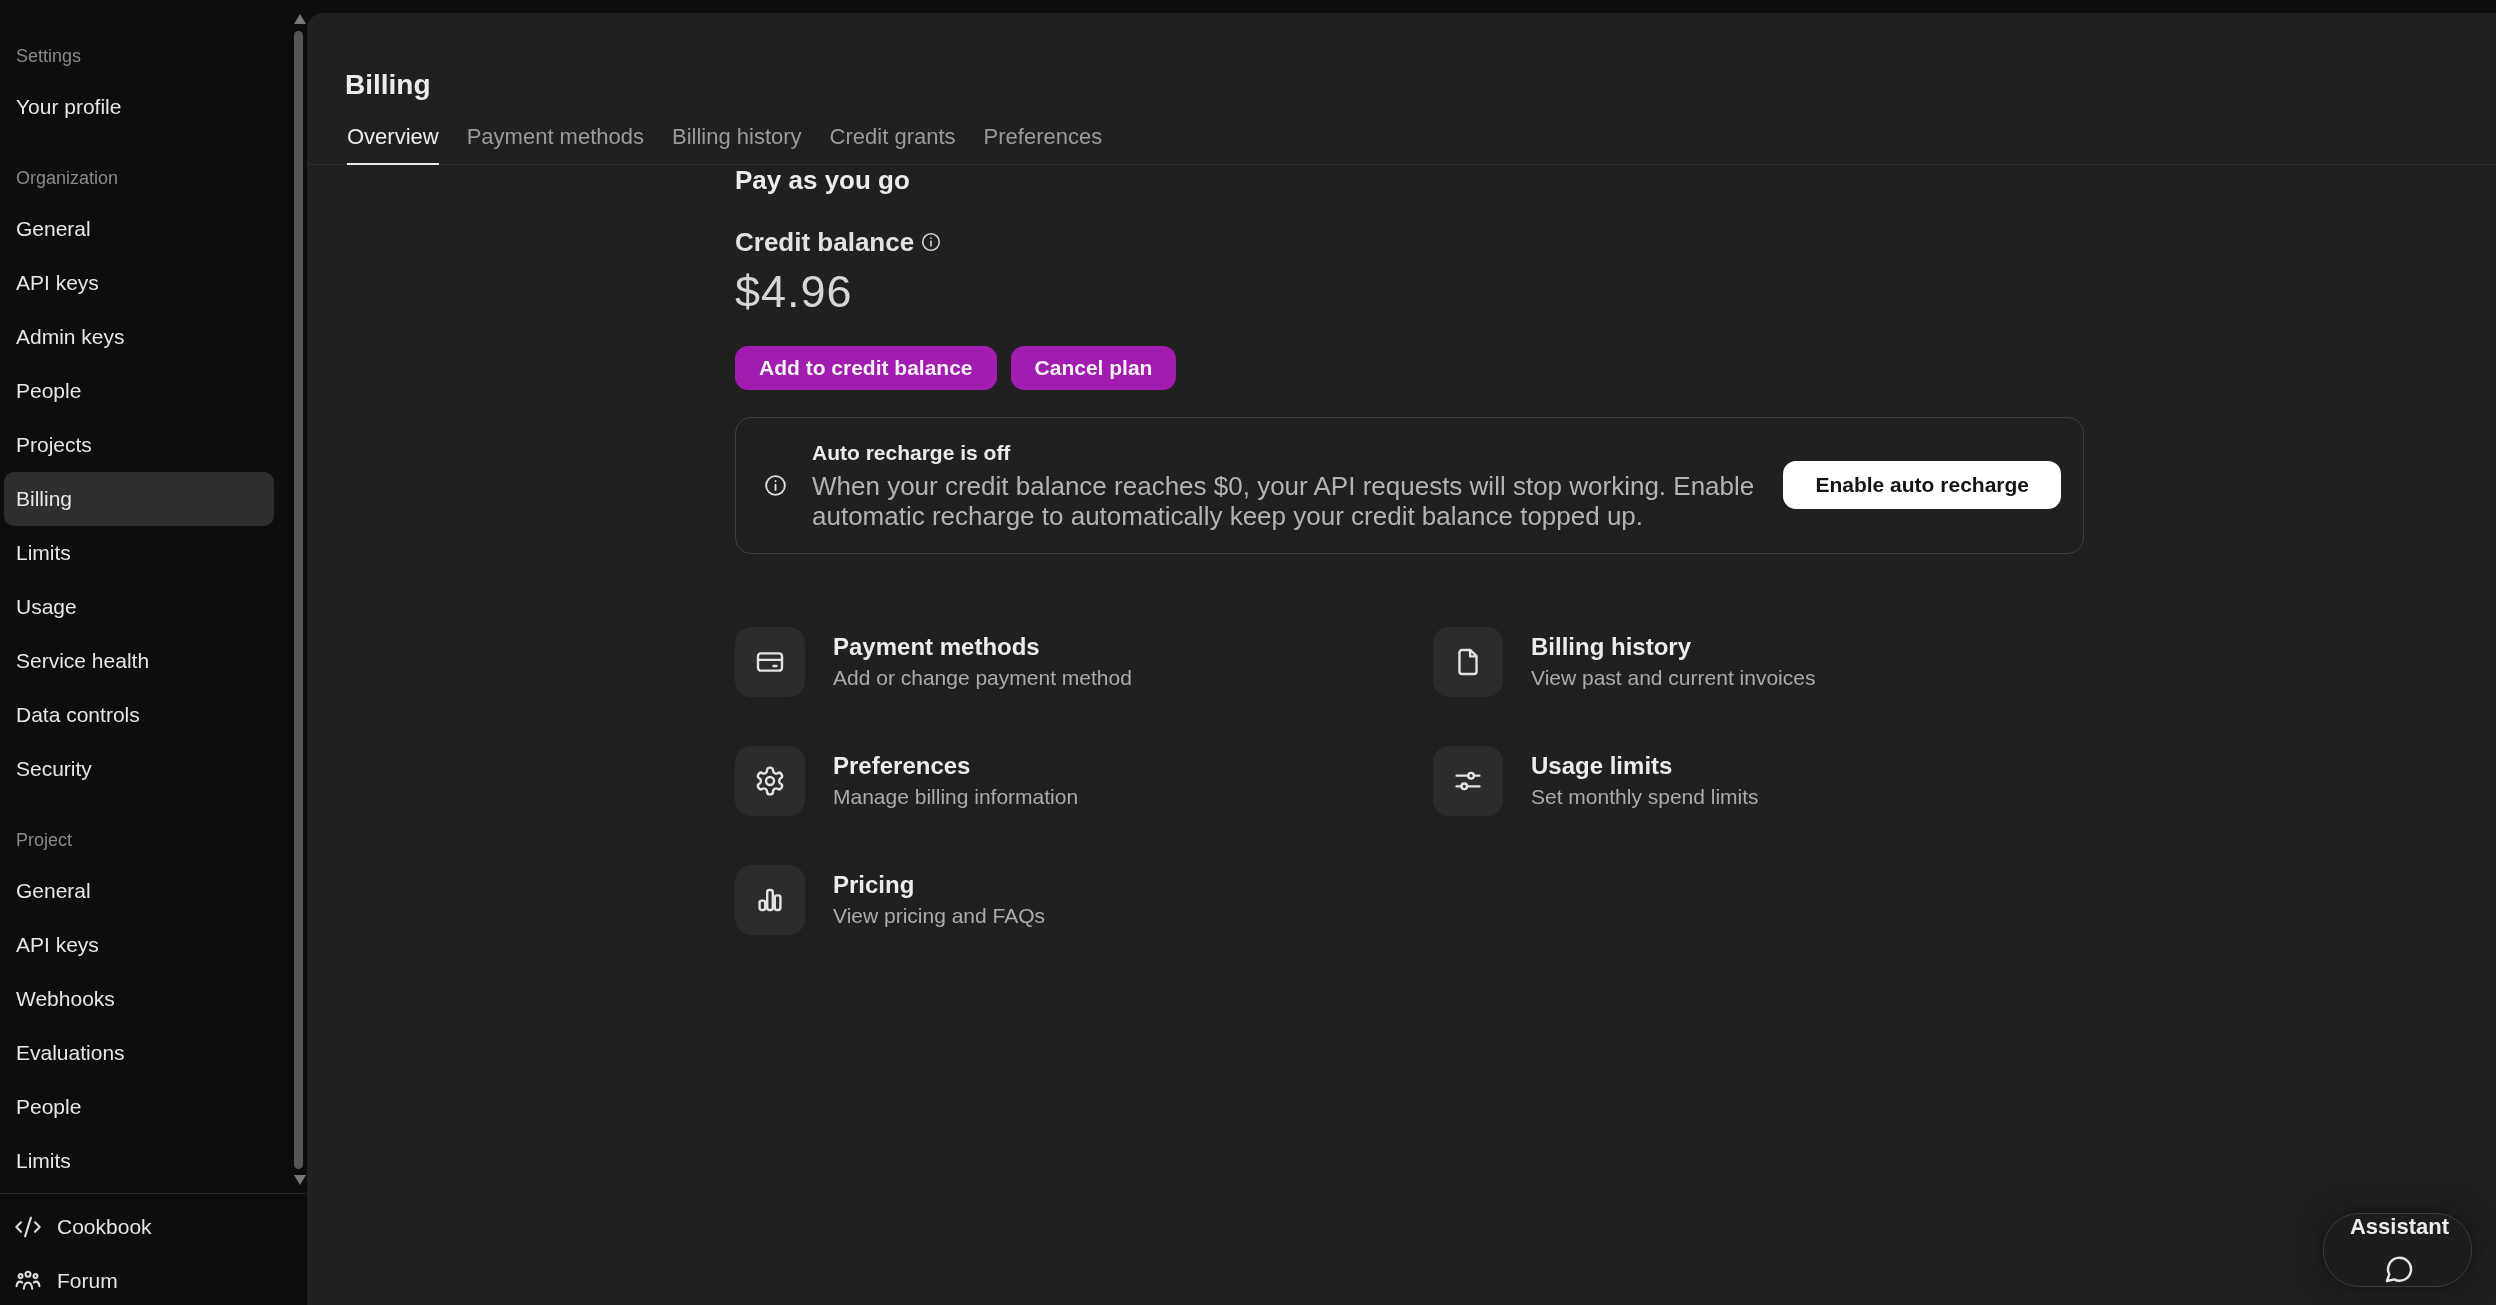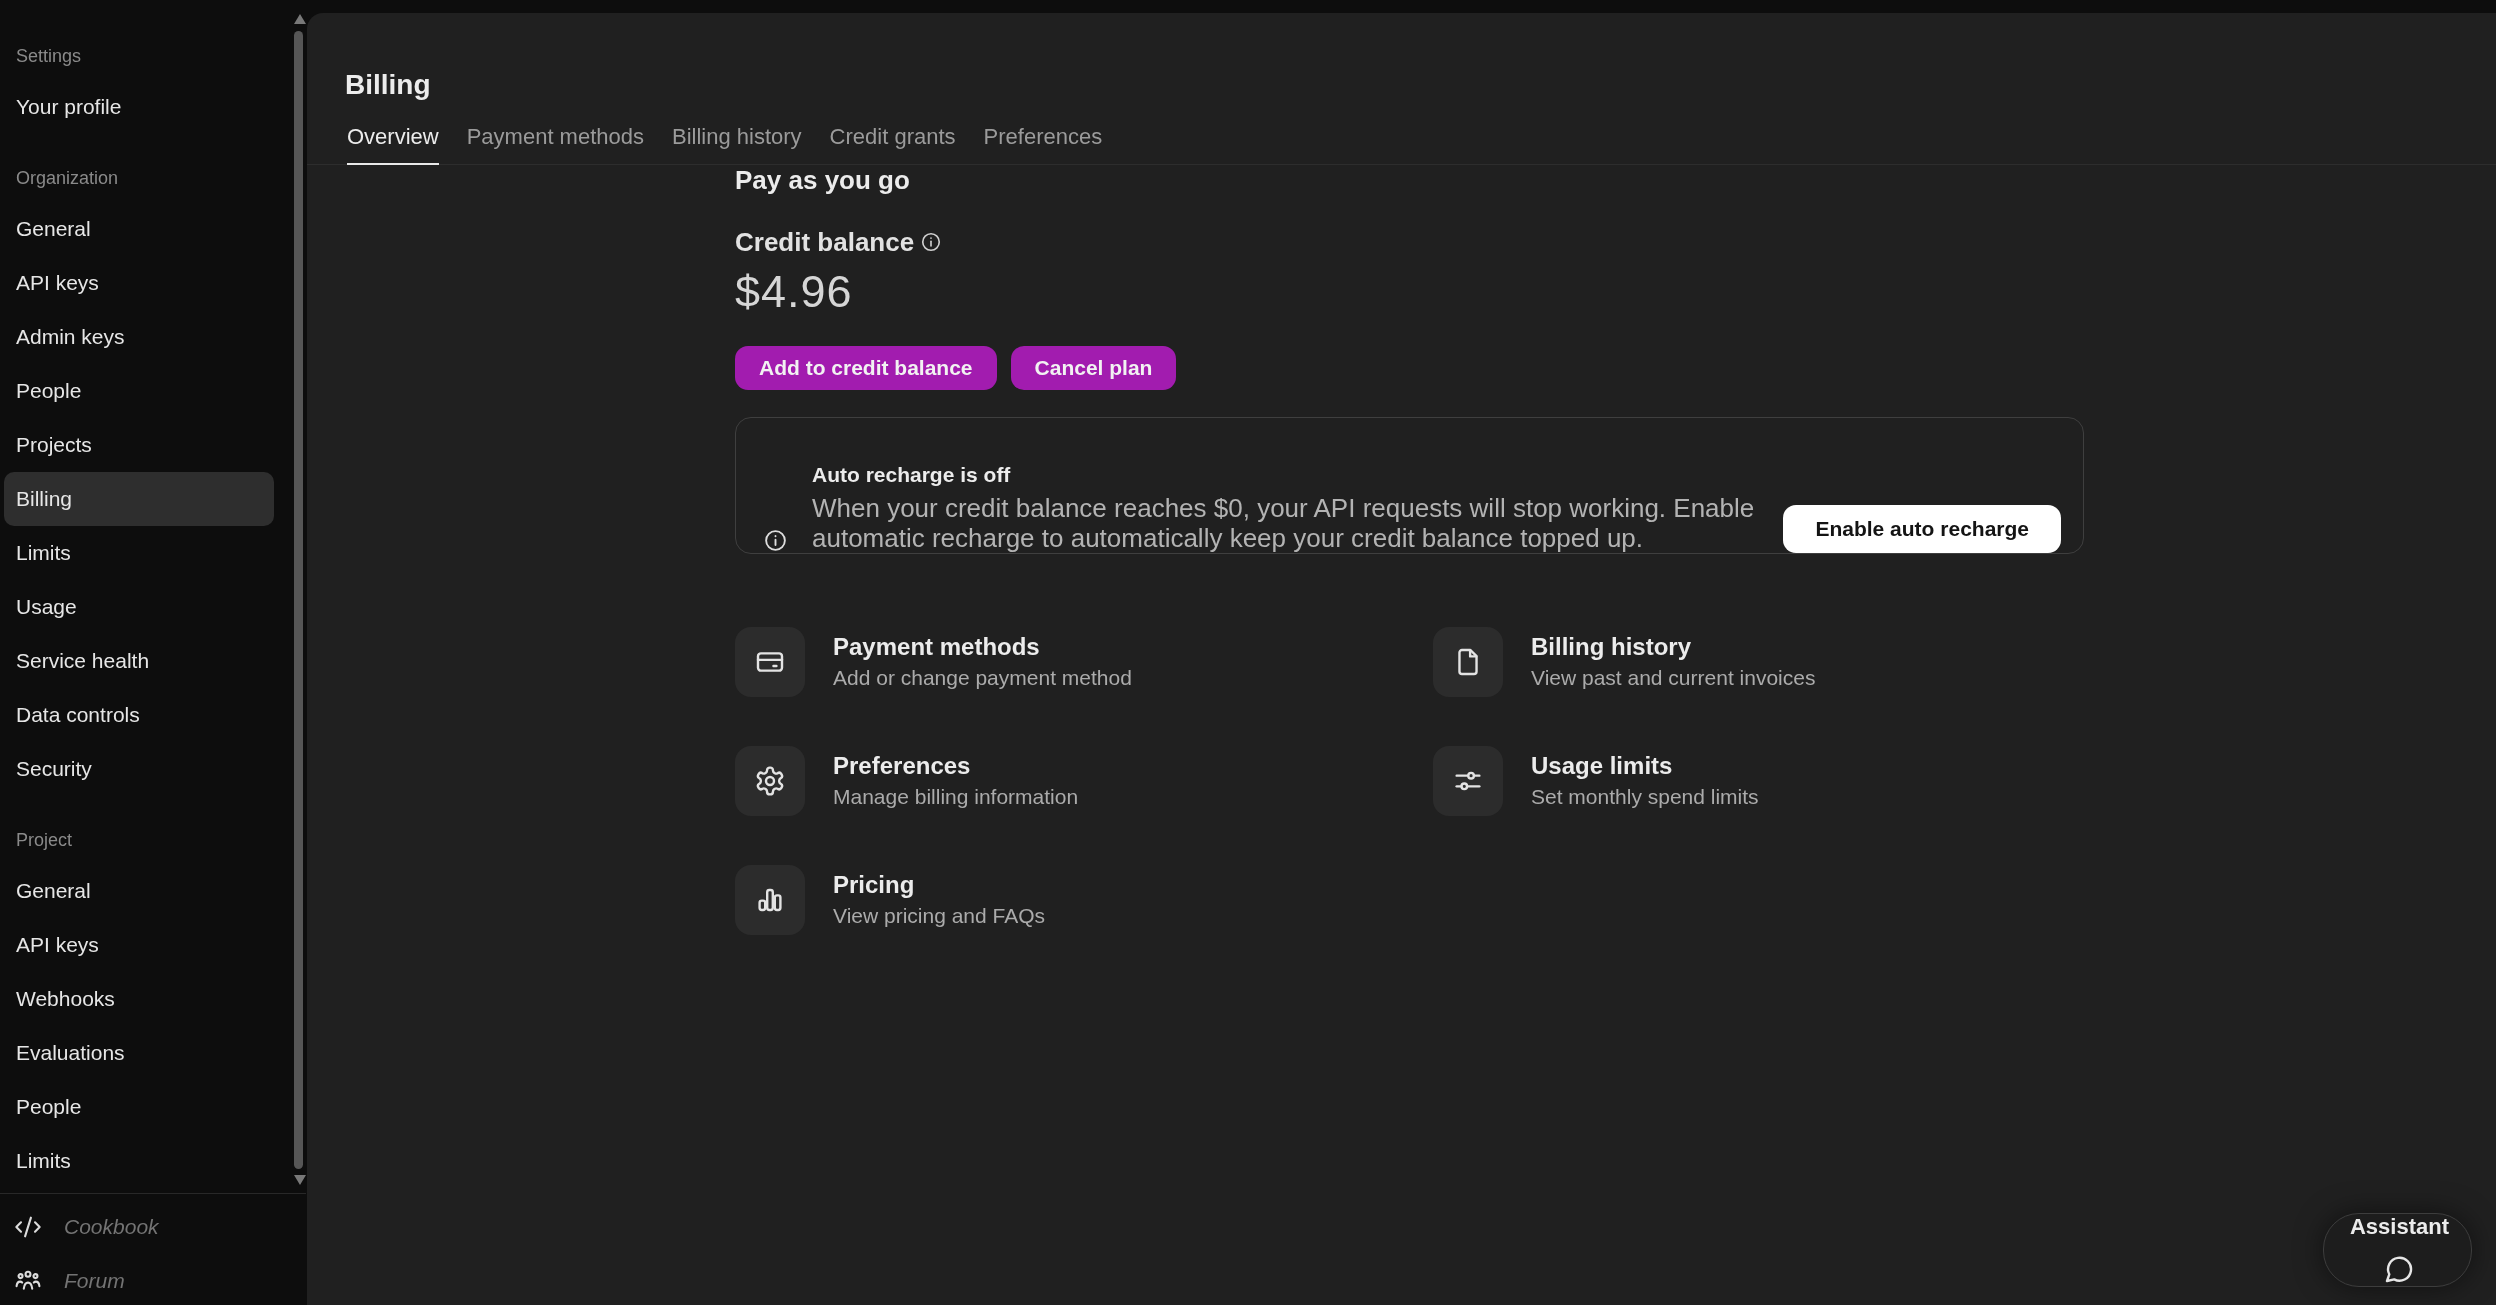--- a/index.html
+++ b/index.html
@@ -11,21 +11,21 @@
   }
   
   .sidebar{position:absolute;left:0;top:0;width:306px;height:1305px;box-sizing:border-box;padding-top:26px;}
   .side-header{font-size:18px;line-height:24px;color:#8a8a8a;margin:32px 16px 12px 16px;}
   .side-header.first{margin-top:18px;}
   .side-item{height:54px;margin:0 32px 0 4px;padding:0 12px;border-radius:10px;display:flex;align-items:center;
     font-size:21px;color:#e6e6e6;cursor:pointer;white-space:nowrap;}
   .side-item.selected{background:#2e2e2e;}
   .side-divider{position:absolute;left:0;top:1193px;width:306px;height:1px;background:#282828;}
   .side-footer{position:absolute;left:0;top:1200px;width:306px;}
-  .footer-item{height:54px;display:flex;align-items:center;gap:22px;padding:0 14px;font-size:21px;color:#737373;cursor:pointer;font-style:italic;}
+  .footer-item{height:54px;display:flex;align-items:center;gap:15px;padding:0 14px;font-size:21px;color:#e5e5e5;cursor:pointer;}
   .footer-item .ficon{display:flex;color:#dcdcdc;}
   
   .sb-up{position:absolute;left:294px;top:14px;width:0;height:0;border-left:6px solid transparent;border-right:6px solid transparent;border-bottom:10px solid #787878;cursor:pointer;}
   .sb-thumb{position:absolute;left:294px;top:31px;width:9px;height:1138px;border-radius:5px;background:#565656;cursor:pointer;}
   .sb-down{position:absolute;left:294px;top:1175px;width:0;height:0;border-left:6px solid transparent;border-right:6px solid transparent;border-top:10px solid #787878;cursor:pointer;}
   
   .panel{position:absolute;left:307px;top:13px;right:0;bottom:0;background:#202020;border-top-left-radius:16px;}
   .page-title{padding:38px 0 0 38px;font-size:28px;font-weight:700;line-height:30px;color:#ececec;}
   .tabs{display:flex;gap:28px;margin-top:24px;padding:0 52px 0 40px;border-bottom:1px solid #2d2d2d;}
   .tab{font-size:22px;line-height:26px;color:#9b9b9b;padding-bottom:14px;position:relative;cursor:pointer;white-space:nowrap;}
@@ -33,21 +33,21 @@
   .tab.active::after{content:"";position:absolute;left:0;right:0;bottom:-1px;height:2px;background:#e9e9e9;}
   .content{padding-left:428px;}
   .section-title{font-size:26px;font-weight:700;line-height:30px;color:#ececec;}
   .credit-row{margin-top:32px;display:flex;align-items:center;gap:6px;font-size:26px;font-weight:700;color:#e2e2e2;}
   .credit-row .icon{display:flex;color:#cfcfcf;cursor:pointer;}
   .amount{margin-top:10px;font-size:45px;font-weight:500;line-height:48px;color:#d6d6d6;letter-spacing:1px;}
   .btn-row{margin-top:30px;display:flex;gap:14px;}
   .btn{height:44px;padding:0 24px;border-radius:13px;background:#a21caf;color:#f2f2f2;font-size:21px;font-weight:600;
     display:inline-flex;align-items:center;border:none;cursor:pointer;font-family:inherit;white-space:nowrap;}
   .banner{margin-top:27px;width:1349px;height:137px;box-sizing:border-box;border:1px solid #3f3f3f;border-radius:16px;
-    padding:0 22px 0 27px;display:flex;align-items:flex-end;}
+    padding:0 22px 0 27px;display:flex;align-items:center;}
   .banner-icon{display:flex;color:#dedede;flex:none;}
   .banner-text{flex:1;margin-left:24px;}
   .banner-title{font-size:21px;font-weight:600;line-height:26px;color:#ececec;margin-bottom:5px;}
   .banner-body{font-size:26px;line-height:30px;color:#b3b3b3;max-width:1030px;}
   .btn-white{height:48px;padding:0 32px;border-radius:13px;background:#ffffff;color:#141414;font-size:21px;font-weight:600;
     display:inline-flex;align-items:center;border:none;cursor:pointer;font-family:inherit;white-space:nowrap;flex:none;}
   .cards{margin-top:73px;display:grid;grid-template-columns:698px 698px;row-gap:49px;}
   .card{display:flex;align-items:center;gap:28px;cursor:pointer;}
   .tile{width:70px;height:70px;border-radius:16px;background:#2c2c2c;display:flex;align-items:center;justify-content:center;color:#e3e3e3;flex:none;}
   .card-title{font-size:24px;font-weight:600;line-height:32px;color:#ececec;}

